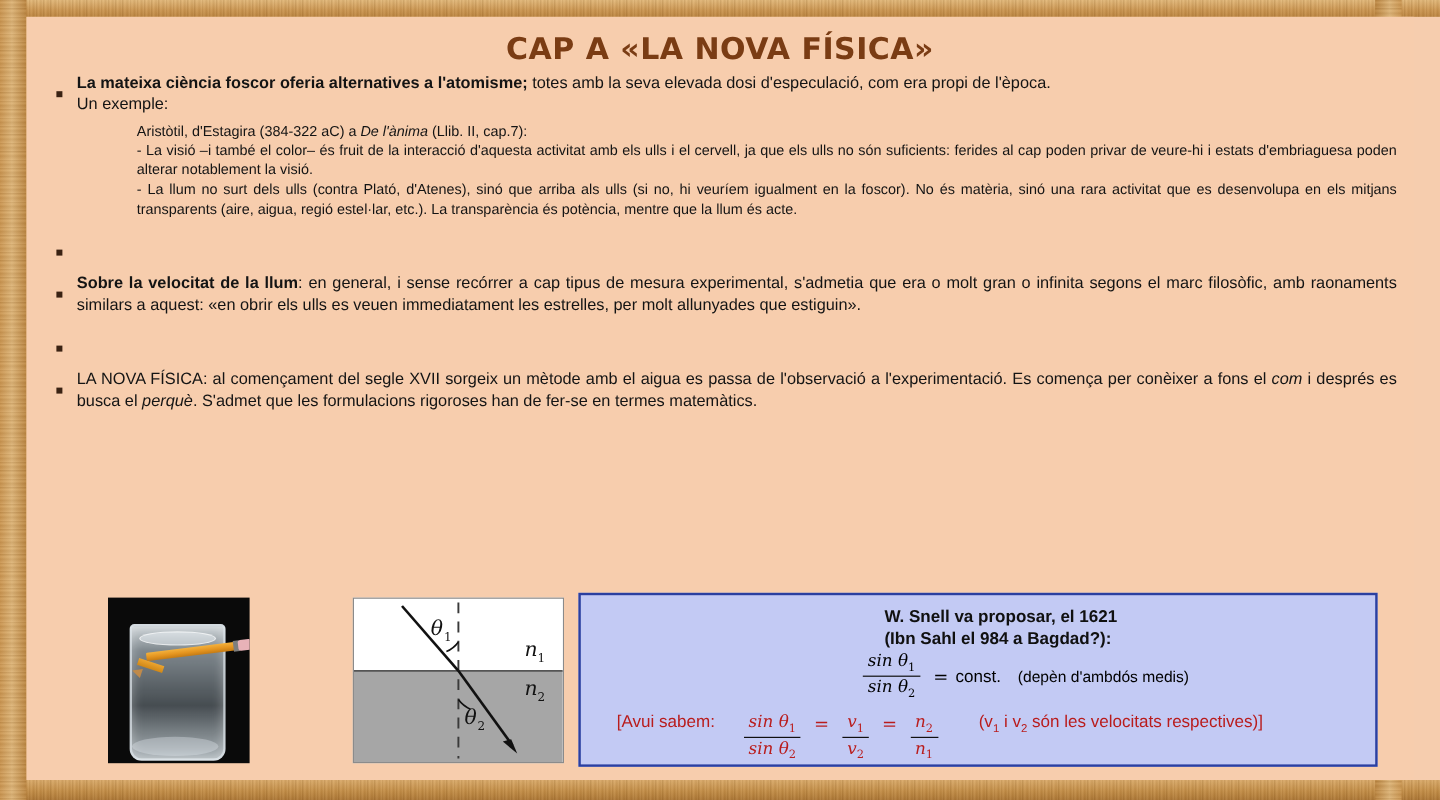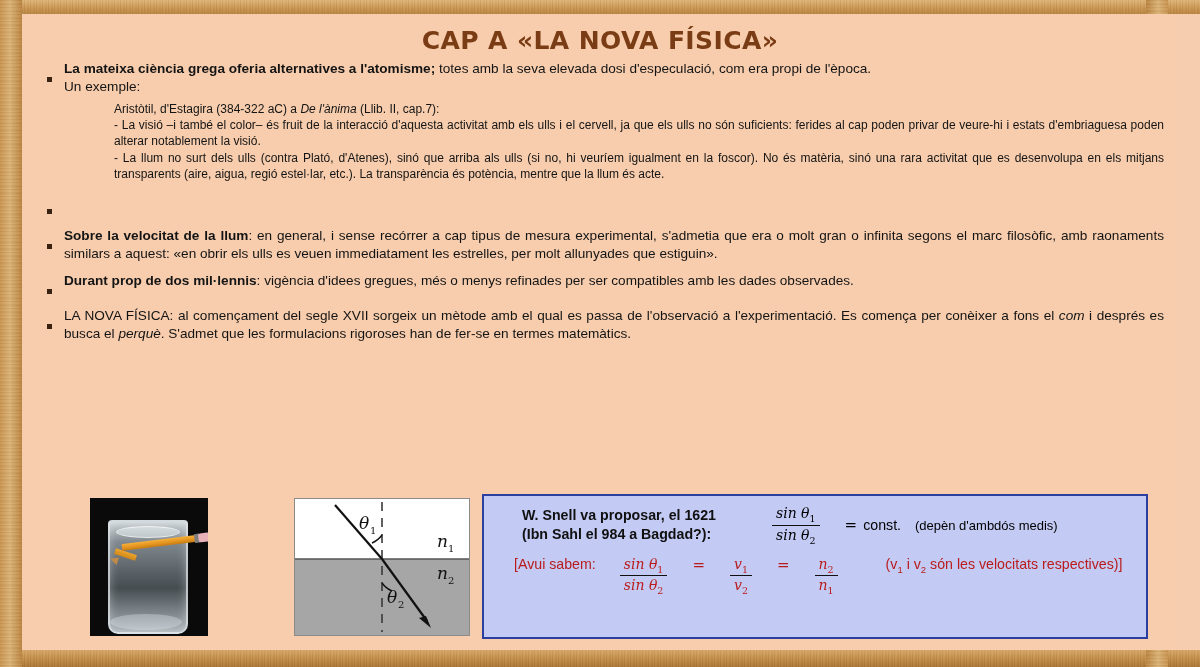--- a/index.html
+++ b/index.html
@@ -239,41 +239,42 @@
     width: 666px;
     height: 145px;
     box-sizing: border-box;
     background: #c3caf4;
     border: 2px solid #2b3fa0;
   }
   .fb-line1 {
     display: flex;
     align-items: center;
     padding: 9px 0 0 38px;
+    flex-direction: column;
   }
   .fb-text {
     font-size: 14.2px;
     line-height: 1.35;
     color: #101010;
     font-weight: bold;
   }
   .fb-line2 {
     display: flex;
     padding: 10px 0 0 30px;
     font-size: 14.2px;
     color: #b91c1c;
   }
 
   
   .frac {
     display: inline-flex;
     flex-direction: column;
     align-items: center;
     vertical-align: middle;
-    margin: 0 22px;
+    margin: 0 8px;
     font-family: "DejaVu Serif", serif;
     font-size: 14px;
   }
   .frac .num { padding: 0 4px 1px 4px; }
   .frac .den { padding: 1px 4px 0 4px; border-top: 1.4px solid #101010; }
   .mathit { font-style: italic; font-family: "DejaVu Serif", serif; }
   .sub1 { font-size: 9.5px; vertical-align: sub; font-style: normal; }
   .eq { margin: 0 3px; font-family: "DejaVu Serif", serif; font-size: 15px; }
   .const-txt { font-size: 14.2px; margin-left: 3px; }
   .note-txt { font-size: 13px; margin-left: 14px; }
@@ -289,21 +290,21 @@
 
   <div class="canvas">
 
     <div class="title">CAP A «LA NOVA FÍSICA»</div>
 
     <div class="body">
 
       <div class="bullet-row">
         <div class="bullet-mark"><i></i></div>
         <div class="bullet-text left">
-          <b>La mateixa ciència grega oferia alternatives a l'atomisme;</b><span> totes amb la seva elevada dosi d'especulació, com era propi de l'època.</span><br>
+          <b>La mateixa ciència foscor oferia alternatives a l'atomisme;</b><span> totes amb la seva elevada dosi d'especulació, com era propi de l'època.</span><br>
           <span>Un exemple:</span>
         </div>
       </div>
 
       <div class="spacer-xs"></div>
 
       <div class="sub tight">
         <span>Aristòtil, d'Estagira (384-322 aC) a </span><i class="it">De l'ànima</i><span> (Llib. II, cap.7):</span>
       </div>
       <div class="sub">- La visió –i també el color– és fruit de la interacció d'aquesta activitat amb els ulls i el cervell, ja que els ulls no són suficients: ferides al cap poden privar de veure-hi i estats d'embriaguesa poden alterar notablement la visió.</div>
@@ -321,31 +322,28 @@
         <div class="bullet-mark"><i></i></div>
         <div class="bullet-text">
           <b>Sobre la velocitat de la llum</b><span>: en general, i sense recórrer a cap tipus de mesura experimental, s'admetia que era o molt gran o infinita segons el marc filosòfic, amb raonaments similars a aquest: «en obrir els ulls es veuen immediatament les estrelles, per molt allunyades que estiguin».</span>
         </div>
       </div>
 
       <div class="spacer-sm"></div>
 
       <div class="bullet-row">
         <div class="bullet-mark"><i></i></div>
-        <div class="bullet-text left">
-          <b>Durant prop de dos mil·lennis</b><span>: vigència d'idees gregues, més o menys refinades per ser compatibles amb les dades observades.</span>
-        </div>
       </div>
 
       <div class="spacer-sm"></div>
 
       <div class="bullet-row">
         <div class="bullet-mark"><i></i></div>
         <div class="bullet-text">
-          <span>LA NOVA FÍSICA</span><span>: al començament del segle XVII sorgeix un mètode amb el qual es passa de l'observació a l'experimentació. Es comença per conèixer a fons el </span><i class="it">com</i><span> i després es busca el </span><i class="it">perquè</i><span>. S'admet que les formulacions rigoroses han de fer-se en termes matemàtics.</span><br>
+          <span>LA NOVA FÍSICA</span><span>: al començament del segle XVII sorgeix un mètode amb el aigua es passa de l'observació a l'experimentació. Es comença per conèixer a fons el </span><i class="it">com</i><span> i després es busca el </span><i class="it">perquè</i><span>. S'admet que les formulacions rigoroses han de fer-se en termes matemàtics.</span><br>
         </div>
       </div>
 
     </div>
 
     <div class="media-row">
 
       <div class="photo">
         <div class="glass"></div>
         <div class="glass-base"></div>

